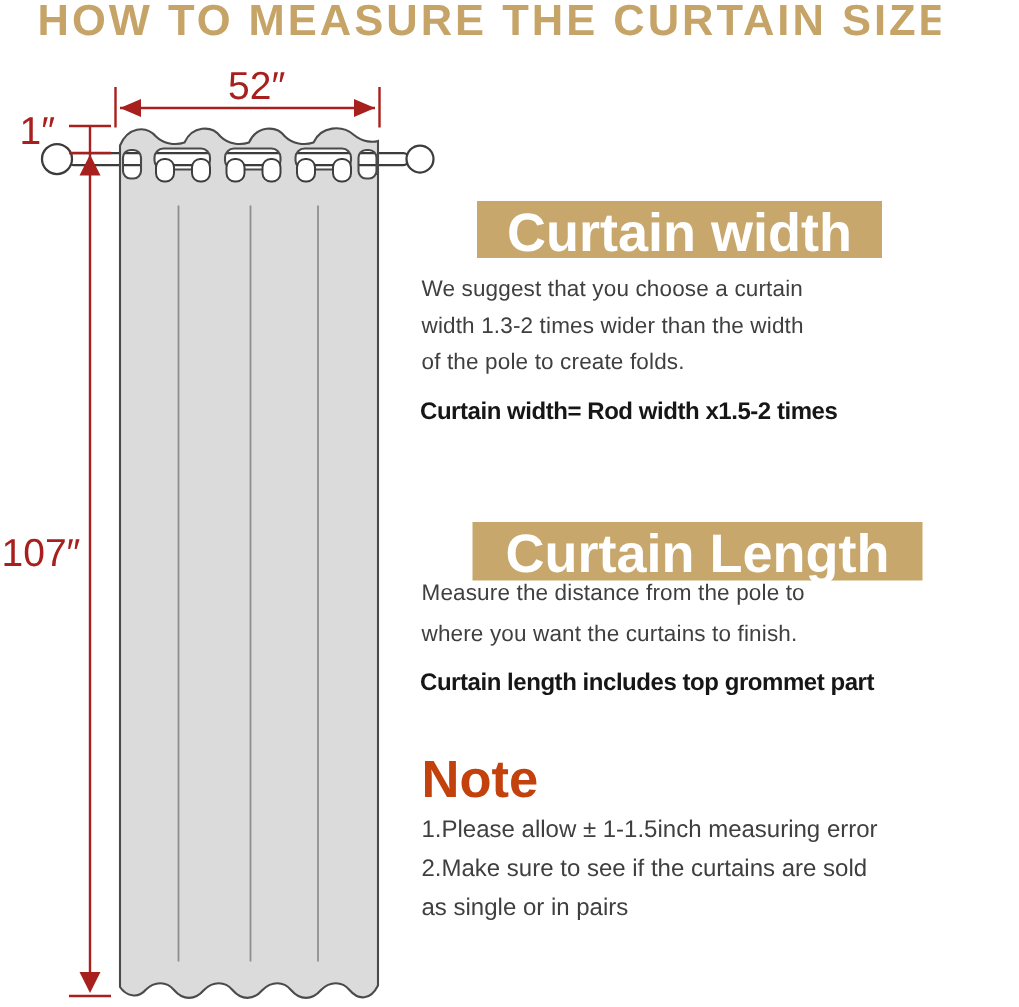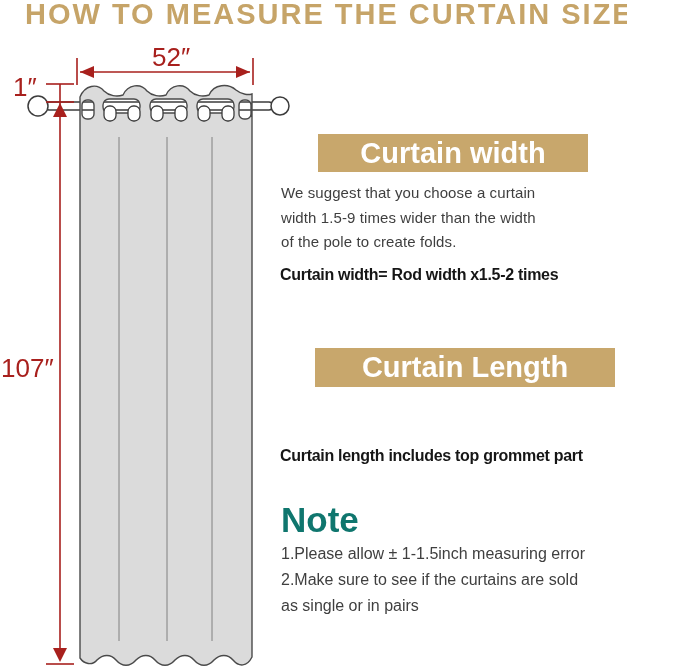--- a/index.html
+++ b/index.html
@@ -21,22 +21,22 @@
     font-family:"Liberation Sans","DejaVu Sans",sans-serif;
   }
   .dim-label{
     font-size:26px;
     fill:#A8201D;
   }
   .banner{
     position:absolute;
     background:#C8A76C;
     color:#ffffff;
-    font-size:29px;font-weight:700;
-    display:flex;align-items:center;justify-content:center;
+    font-size:36px;font-weight:700;
+    display:flex;align-items:flex-start;justify-content:center;
     white-space:nowrap;
   }
   .banner-width{left:318px;top:134px;width:270px;height:38px;}
   .banner-length{left:315px;top:348px;width:300px;height:39px;}
   .para{
     position:absolute;left:281px;width:396px;
     font-size:15px;line-height:24.5px;color:#3f3f3f;
     letter-spacing:0.1px;
   }
   .para-width{top:181px;}
@@ -44,21 +44,21 @@
   .formula{
     position:absolute;left:280px;width:399px;
     font-size:16px;font-weight:700;color:#161616;
     letter-spacing:-0.3px;white-space:nowrap;
   }
   .formula-width{top:266px;}
   .formula-length{top:447px;}
   .note-heading{
     position:absolute;left:281px;top:500px;
     margin:0;
-    font-size:35px;font-weight:700;color:#0f766e;
+    font-size:35px;font-weight:700;color:#c2410c;
   }
   .note-lines{
     position:absolute;left:281px;top:541px;width:398px;
     font-size:16px;line-height:26px;color:#3f3f3f;
   }
 </style>
 </head>
 <body>
 
 <div class="canvas">
@@ -124,27 +124,31 @@
     </g>
     <text class="dim-label" x="13" y="96">1″</text>
     <text class="dim-label" x="1" y="377">107″</text>
   </svg>
 
   <div class="banner banner-width">
     <span>Curtain width</span>
   </div>
   <div class="para para-width">
     <div>We suggest that you choose a curtain</div>
-    <div>width 1.5-9 times wider than the width</div>
+    <div>width 1.3-2 times wider than the width</div>
     <div>of the pole to create folds.</div>
   </div>
   <div class="formula formula-width">Curtain width= Rod width x1.5-2 times</div>
 
   <div class="banner banner-length">
     <span>Curtain Length</span>
+  </div>
+  <div class="para para-length">
+    <div>Measure the distance from the pole to</div>
+    <div>where you want the curtains to finish.</div>
   </div>
   <div class="formula formula-length">Curtain length includes top grommet part</div>
 
   <h2 class="note-heading">Note</h2>
   <div class="note-lines">
     <div>1.Please allow ± 1-1.5inch measuring error</div>
     <div>2.Make sure to see if the curtains are sold</div>
     <div>as single or in pairs</div>
   </div>
 

